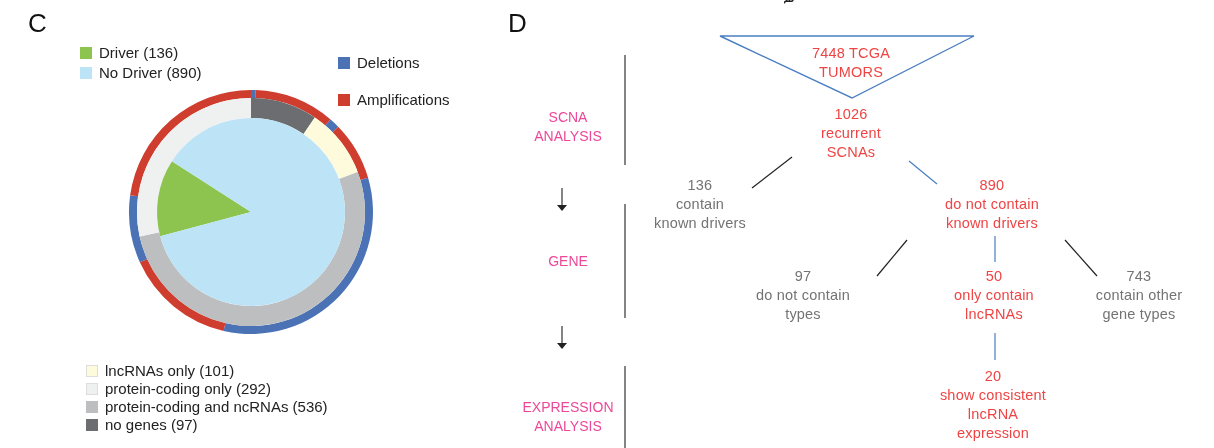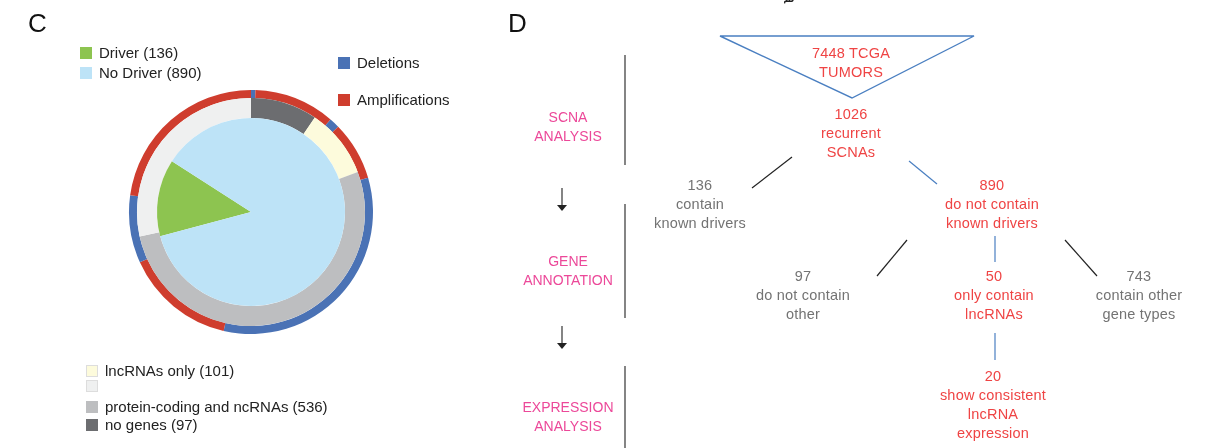--- a/index.html
+++ b/index.html
@@ -37,20 +37,21 @@
   <span class="swatch" style="background:#cf3d2e;"></span>
   <span>Amplifications</span>
 </div>
 
 <div class="legend-row" style="left:86px; top:362px;">
   <span class="swatch" style="background:#fdfbdc; border:1px solid #ddd;"></span>
   <span>lncRNAs only (101)</span>
 </div>
 <div class="legend-row" style="left:86px; top:380px;">
   <span class="swatch" style="background:#eff0f0; border:1px solid #ddd;"></span>
+  <span>protein-coding only (292)</span>
 </div>
 <div class="legend-row" style="left:86px; top:398px;">
   <span class="swatch" style="background:#bdbec0;"></span>
   <span>protein-coding and ncRNAs (536)</span>
 </div>
 <div class="legend-row" style="left:86px; top:416px;">
   <span class="swatch" style="background:#6c6d70;"></span>
   <span>no genes (97)</span>
 </div>
 
@@ -100,21 +101,20 @@
   <line x1="1065" y1="240" x2="1097" y2="276" stroke="#222" stroke-width="1.2"></line>
   <line x1="995" y1="333" x2="995" y2="360" stroke="#4a7fc1" stroke-width="1.2"></line>
 </svg>
 
 <div class="stage" style="left:498px; top:108px;">
   <div>SCNA</div>
   <div>ANALYSIS</div>
 </div>
 <div class="stage" style="left:498px; top:252px;">
   <div>GENE</div>
-  <div>ANNOTATION</div>
 </div>
 <div class="stage" style="left:498px; top:398px;">
   <div>EXPRESSION</div>
   <div>ANALYSIS</div>
 </div>
 
 <div class="node blue" style="left:851px; top:44px;">
   <div>7448 TCGA</div>
   <div>TUMORS</div>
 </div>
@@ -129,21 +129,21 @@
   <div>known drivers</div>
 </div>
 <div class="node blue" style="left:992px; top:176px;">
   <div>890</div>
   <div>do not contain</div>
   <div>known drivers</div>
 </div>
 <div class="node black" style="left:803px; top:267px;">
   <div>97</div>
   <div>do not contain</div>
-  <div>other</div>
+  <div>types</div>
 </div>
 <div class="node blue" style="left:994px; top:267px;">
   <div>50</div>
   <div>only contain</div>
   <div>lncRNAs</div>
 </div>
 <div class="node black" style="left:1139px; top:267px;">
   <div>743</div>
   <div>contain other</div>
   <div>gene types</div>

